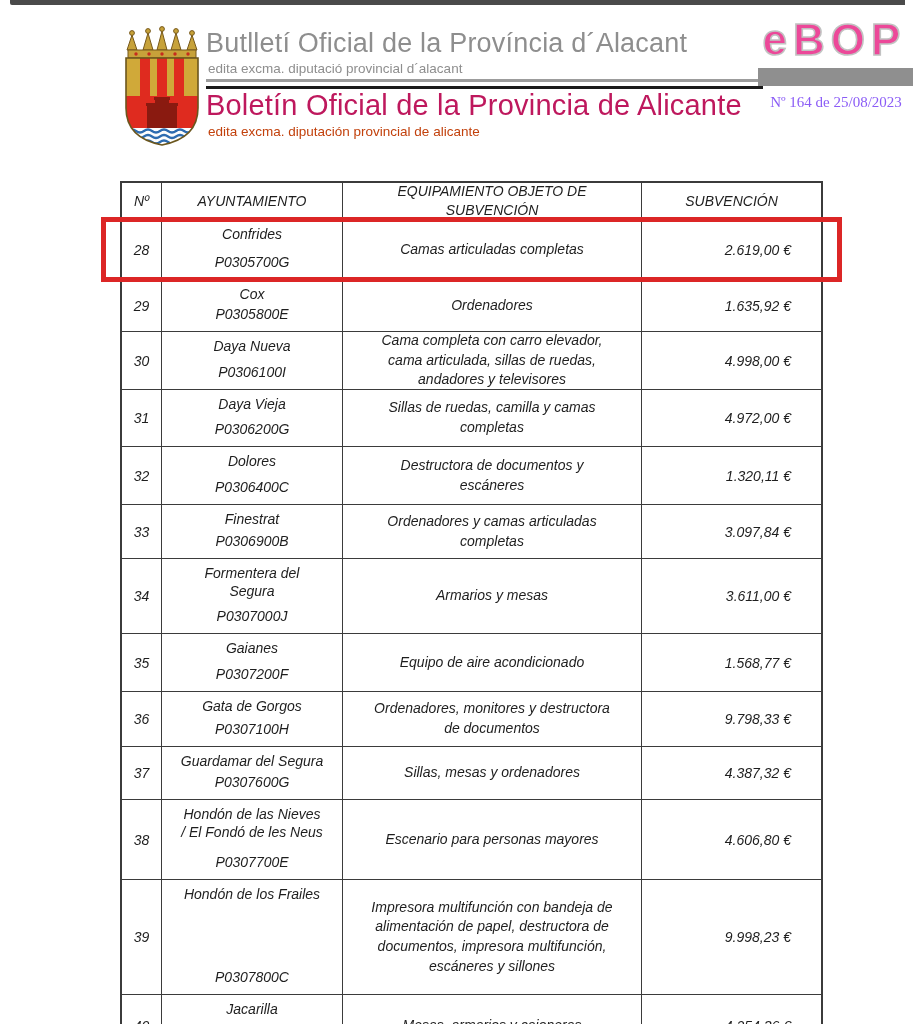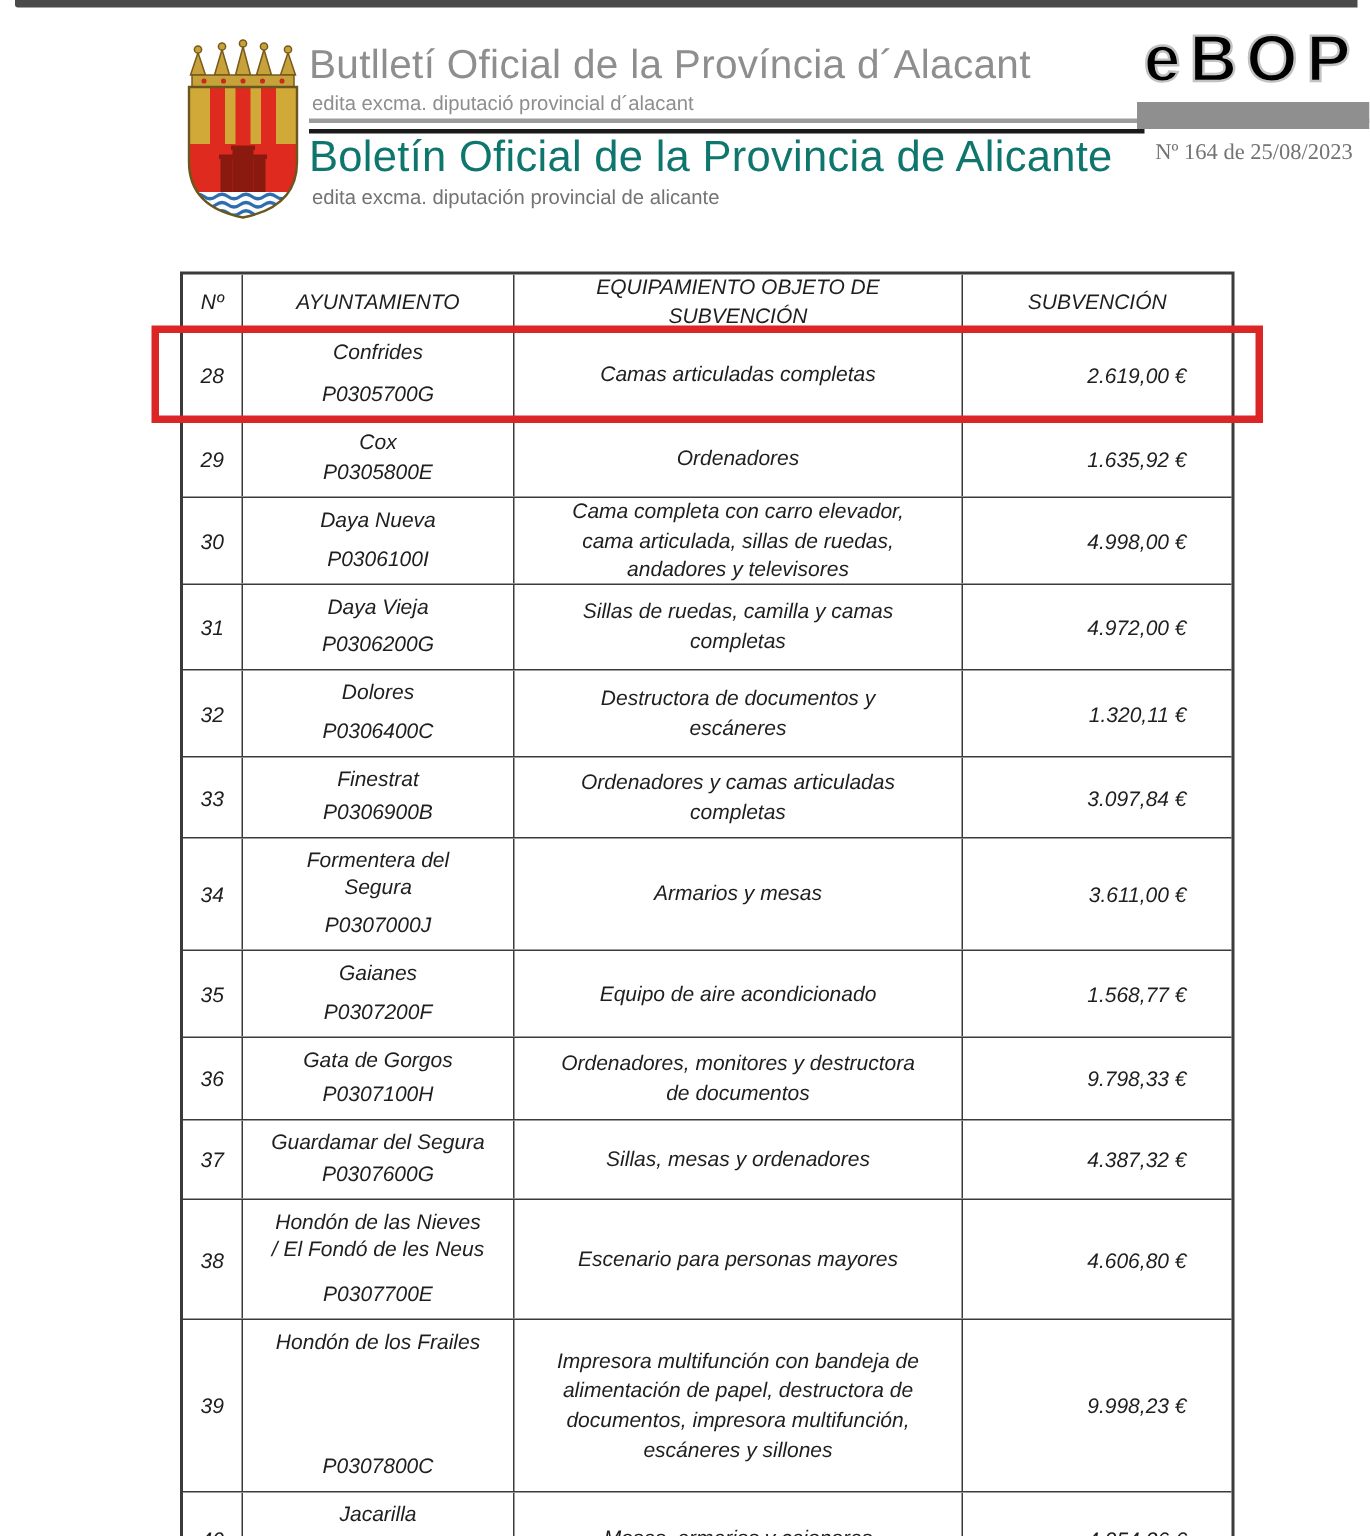--- a/index.html
+++ b/index.html
@@ -8,26 +8,26 @@
     background:#ffffff;font-family:"Liberation Sans",sans-serif;
   }
   
   .top-bar{position:absolute;left:10px;top:0;width:895px;height:5px;background:#4a4a4a;border-radius:0 0 0 2px;}
   
   .title-val{position:absolute;left:206px;top:28px;font-size:27px;color:#8e8e8e;letter-spacing:.2px;white-space:nowrap;}
   .sub-val{position:absolute;left:208px;top:61px;font-size:13.5px;color:#8e8e8e;white-space:nowrap;}
   .gray-line{position:absolute;left:206px;top:79px;width:707px;height:3px;background:#9c9c9c;}
   .gray-tab{position:absolute;left:758px;top:68px;width:155px;height:18px;background:#8f8f8f;}
   .ebop{position:absolute;left:756px;top:16px;width:157px;text-align:center;font-size:44px;line-height:1.1;
-        font-weight:700;letter-spacing:6px;color:#000000;-webkit-text-stroke:1.6px #c2c2c2;white-space:nowrap;}
+        font-weight:700;letter-spacing:6px;color:#ec4899;-webkit-text-stroke:1.6px #c2c2c2;white-space:nowrap;}
   .black-line{position:absolute;left:206px;top:86px;width:557px;height:2.5px;background:#1a1a1a;}
-  .title-esp{position:absolute;left:206px;top:89px;font-size:29px;color:#0f766e;letter-spacing:.2px;white-space:nowrap;}
-  .sub-esp{position:absolute;left:208px;top:124px;font-size:13.5px;color:#737373;white-space:nowrap;}
+  .title-esp{position:absolute;left:206px;top:89px;font-size:29px;color:#be185d;letter-spacing:.2px;white-space:nowrap;}
+  .sub-esp{position:absolute;left:208px;top:124px;font-size:13.5px;color:#c2410c;white-space:nowrap;}
   .issue{position:absolute;left:765px;top:94px;width:142px;text-align:center;
-         font-family:"Liberation Serif",serif;font-size:15px;color:#737373;white-space:nowrap;}
+         font-family:"Liberation Serif",serif;font-size:15px;color:#8b5cf6;white-space:nowrap;}
   .coat{position:absolute;left:118px;top:26px;}
   
   .tbl{position:absolute;left:120px;top:181px;width:703px;border:2px solid #3b3b3b;box-sizing:border-box;background:#fff;}
   .trow{display:flex;box-sizing:border-box;border-bottom:1.5px solid #3b3b3b;overflow:hidden;}
   .tbl > .trow:last-child{border-bottom:none;}
   .cell{box-sizing:border-box;border-right:1.5px solid #3b3b3b;font-style:italic;font-size:14px;color:#1e1e1e;overflow:hidden;}
   .cell:last-child{border-right:none;}
   .c-num{width:40px;display:flex;align-items:center;justify-content:center;}
   .c-muni{width:181px;display:flex;flex-direction:column;justify-content:space-between;align-items:center;
           text-align:center;padding:6px 2px 8px;white-space:pre-line;line-height:1.25;font-style:italic;}

